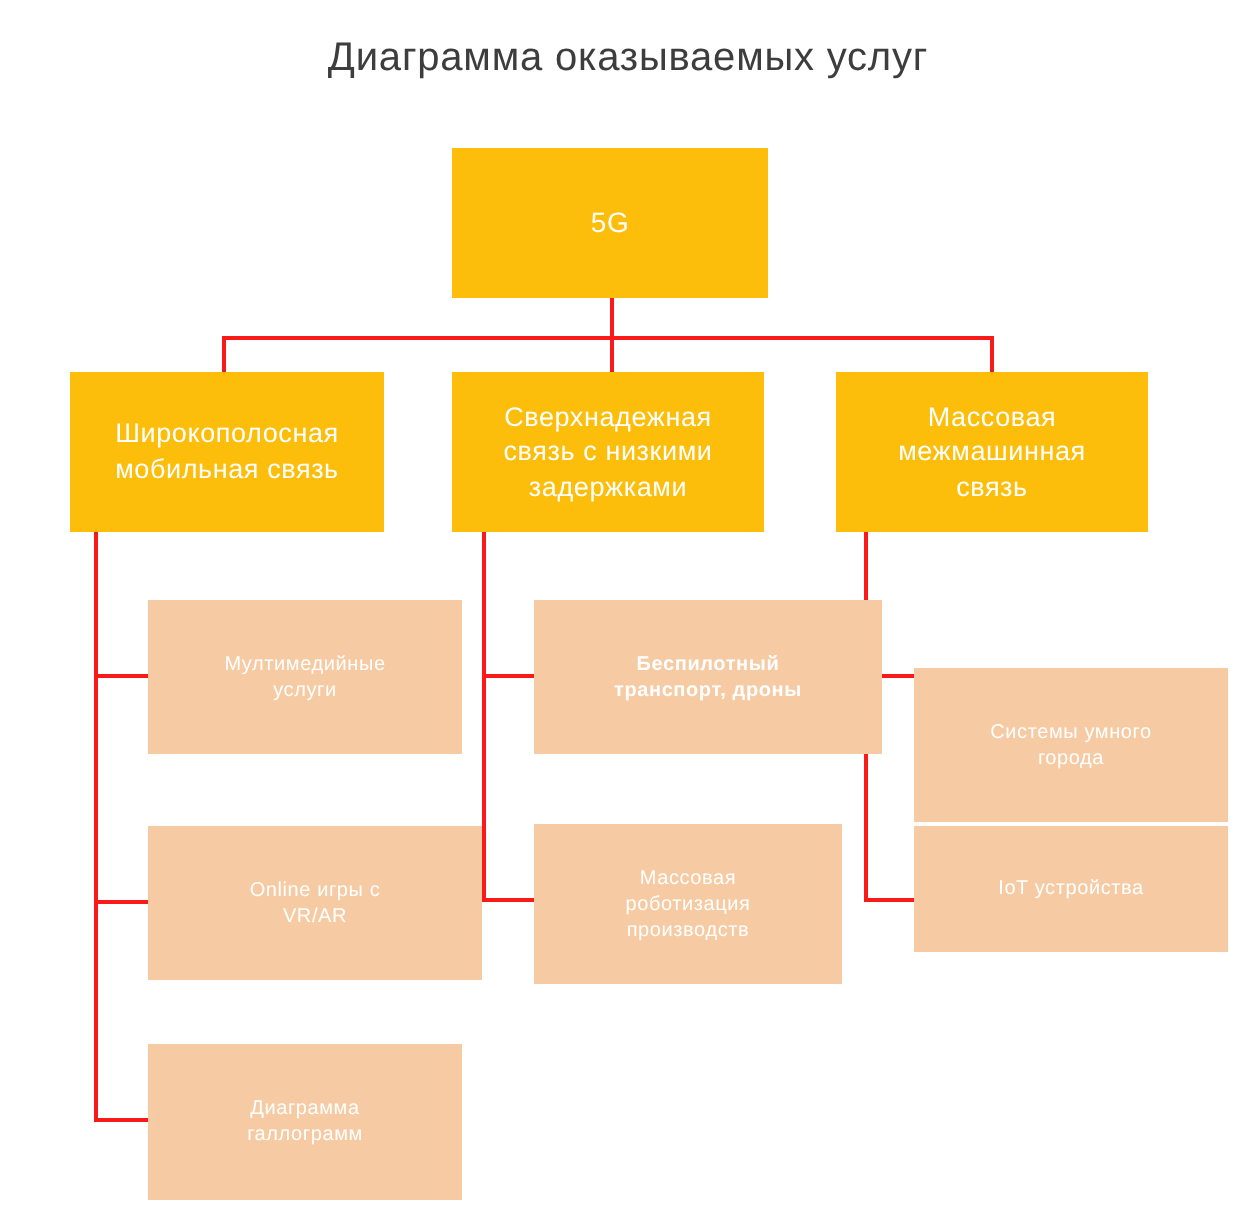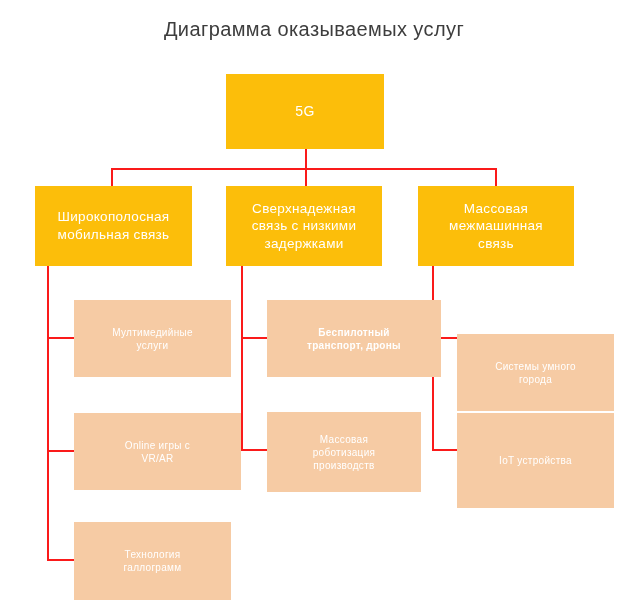--- a/index.html
+++ b/index.html
@@ -88,26 +88,26 @@
   <div class="line" style="left:241px; top:449px; width:26px; height:2px;"></div>
 
   <div class="line" style="left:432px; top:266px; width:2px; height:185px;"></div>
   <div class="line" style="left:432px; top:337px; width:25px; height:2px;"></div>
   <div class="line" style="left:432px; top:449px; width:25px; height:2px;"></div>
 
   <div class="node node--leaf" style="left:74px; top:300px; width:157px; height:77px;">Мултимедийные
 услуги</div>
   <div class="node node--leaf" style="left:74px; top:413px; width:167px; height:77px;">Online игры с
 VR/AR</div>
-  <div class="node node--leaf" style="left:74px; top:522px; width:157px; height:78px;">Технология
+  <div class="node node--leaf" style="left:74px; top:522px; width:157px; height:78px;">Диаграмма
 галлограмм</div>
 
   <div class="node node--leaf" style="left:267px; top:300px; width:174px; height:77px;font-weight:bold;">Беспилотный
 транспорт, дроны</div>
   <div class="node node--leaf" style="left:267px; top:412px; width:154px; height:80px;">Массовая
 роботизация
 производств</div>
 
   <div class="node node--leaf" style="left:457px; top:300px; width:157px; height:77px;margin-top:34px;">Системы умного
 города</div>
-  <div class="node node--leaf" style="left:457px; top:413px; width:157px; height:95px;">IoT устройства</div>
+  <div class="node node--leaf" style="left:457px; top:413px; width:157px; height:63px;">IoT устройства</div>
 
 </div>
 
 </body></html>

